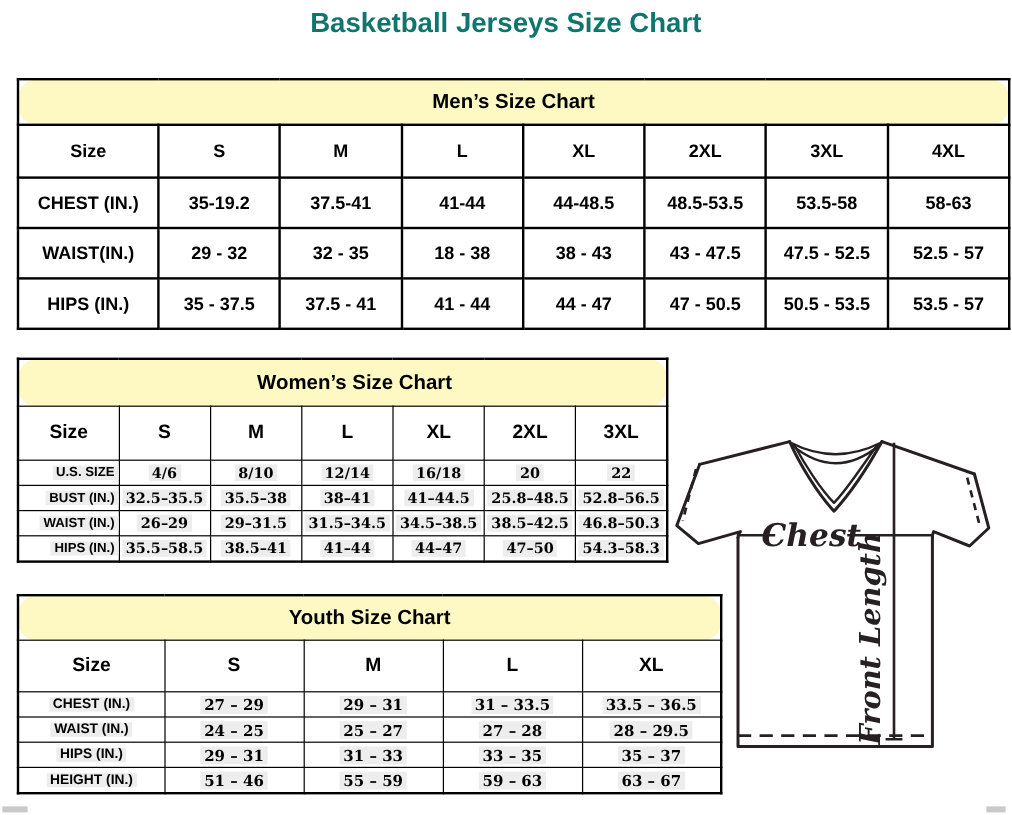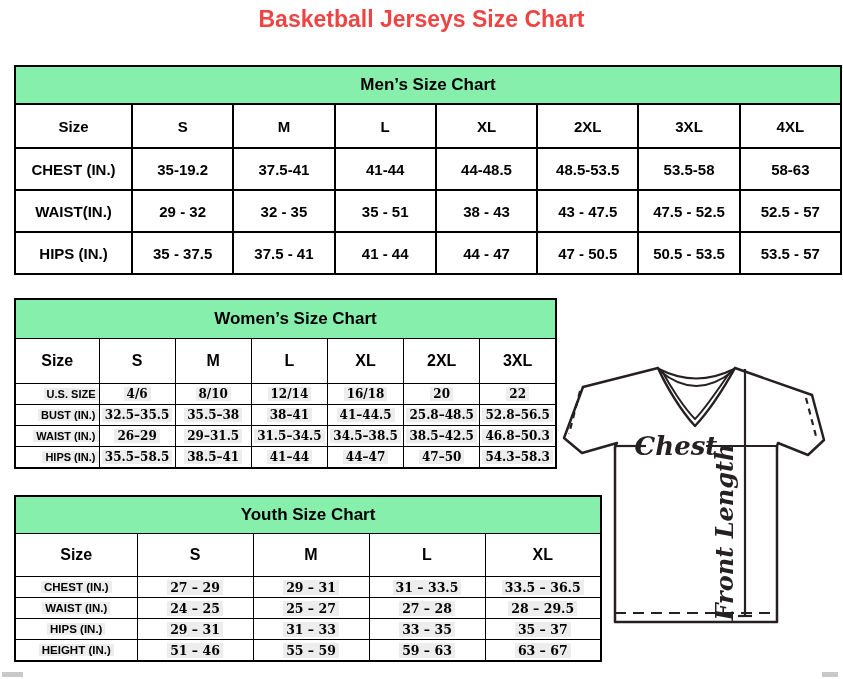--- a/index.html
+++ b/index.html
@@ -2,25 +2,25 @@
 <html><head>
 <meta charset="utf-8">
 <style>
   html,body{margin:0;padding:0;}
   body{
     width:843px;height:679px;position:relative;background:#ffffff;
     font-family:"Liberation Sans",sans-serif;color:#000;overflow:hidden;
   }
   .page-title{
     position:absolute;top:6px;left:0;width:100%;text-align:center;
-    font-size:23px;font-weight:bold;color:#ef4444;
+    font-size:23px;font-weight:bold;color:#0f766e;
   }
   table{border-collapse:collapse;table-layout:fixed;position:absolute;background:#fff;border:2px solid #000;}
   th,td{border:1px solid #000;padding:0;text-align:center;vertical-align:middle;font-weight:bold;color:#000;overflow:hidden;}
-  tr.title-row th{background:#86efac;font-size:17px;font-family:"Liberation Sans",sans-serif;}
+  tr.title-row th{background:#fef9c3;font-size:17px;font-family:"Liberation Sans",sans-serif;border-radius:16px;}
   tr.size-row th{font-size:16px;font-family:"Liberation Sans",sans-serif;}
 
   
   #men{left:14px;top:65px;width:828px;}
   #men th,#men td{border:2px solid #000;}
   #men tr.title-row th{height:36px;}
   #men tr.size-row th{height:42px;font-size:15px;}
   #men tr.data-row td{height:40px;font-size:15px;font-family:"Liberation Sans",sans-serif;}
 
   
@@ -87,21 +87,21 @@
         <td class="val"><span>41-44</span></td>
         <td class="val"><span>44-48.5</span></td>
         <td class="val"><span>48.5-53.5</span></td>
         <td class="val"><span>53.5-58</span></td>
         <td class="val"><span>58-63</span></td>
       </tr>
       <tr class="data-row">
         <td class="lbl"><span>WAIST(IN.)</span></td>
         <td class="val"><span>29 - 32</span></td>
         <td class="val"><span>32 - 35</span></td>
-        <td class="val"><span>35 - 51</span></td>
+        <td class="val"><span>18 - 38</span></td>
         <td class="val"><span>38 - 43</span></td>
         <td class="val"><span>43 - 47.5</span></td>
         <td class="val"><span>47.5 - 52.5</span></td>
         <td class="val"><span>52.5 - 57</span></td>
       </tr>
       <tr class="data-row">
         <td class="lbl"><span>HIPS (IN.)</span></td>
         <td class="val"><span>35 - 37.5</span></td>
         <td class="val"><span>37.5 - 41</span></td>
         <td class="val"><span>41 - 44</span></td>

